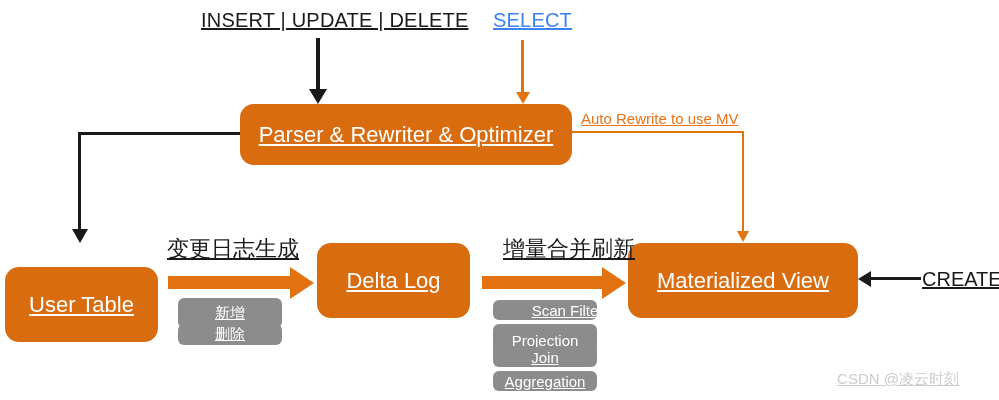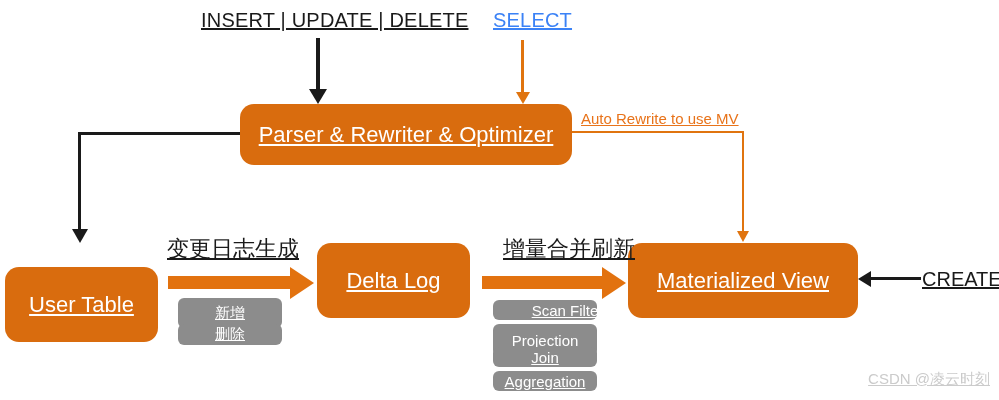--- a/index.html
+++ b/index.html
@@ -134,15 +134,15 @@
   <div class="abs flow-head" style="left:602px; top:267px;"></div>
   <div class="abs tag" style="left:493px; top:300px; width:104px; height:20px;padding-left:45px;">Scan Filter</div>
   <div class="abs tag" style="left:493px; top:324px; width:104px; height:32px;">Projection</div>
   <div class="abs tag" style="left:493px; top:347px; width:104px; height:20px;">Join</div>
   <div class="abs tag" style="left:493px; top:371px; width:104px; height:20px;">Aggregation</div>
 
   <div class="abs head-left-black" style="left:858px; top:271px;"></div>
   <div class="abs line-black" style="left:869px; top:277px; width:52px; height:3px;"></div>
   <div class="abs create-label" style="left:922px; top:268px;">CREATE</div>
 
-  <div class="abs watermark" style="right:9px; top:370px;">CSDN @凌云时刻</div>
+  <div class="abs watermark" style="right:40px; top:370px;">CSDN @凌云时刻</div>
 
 </div>
 
 </body></html>

